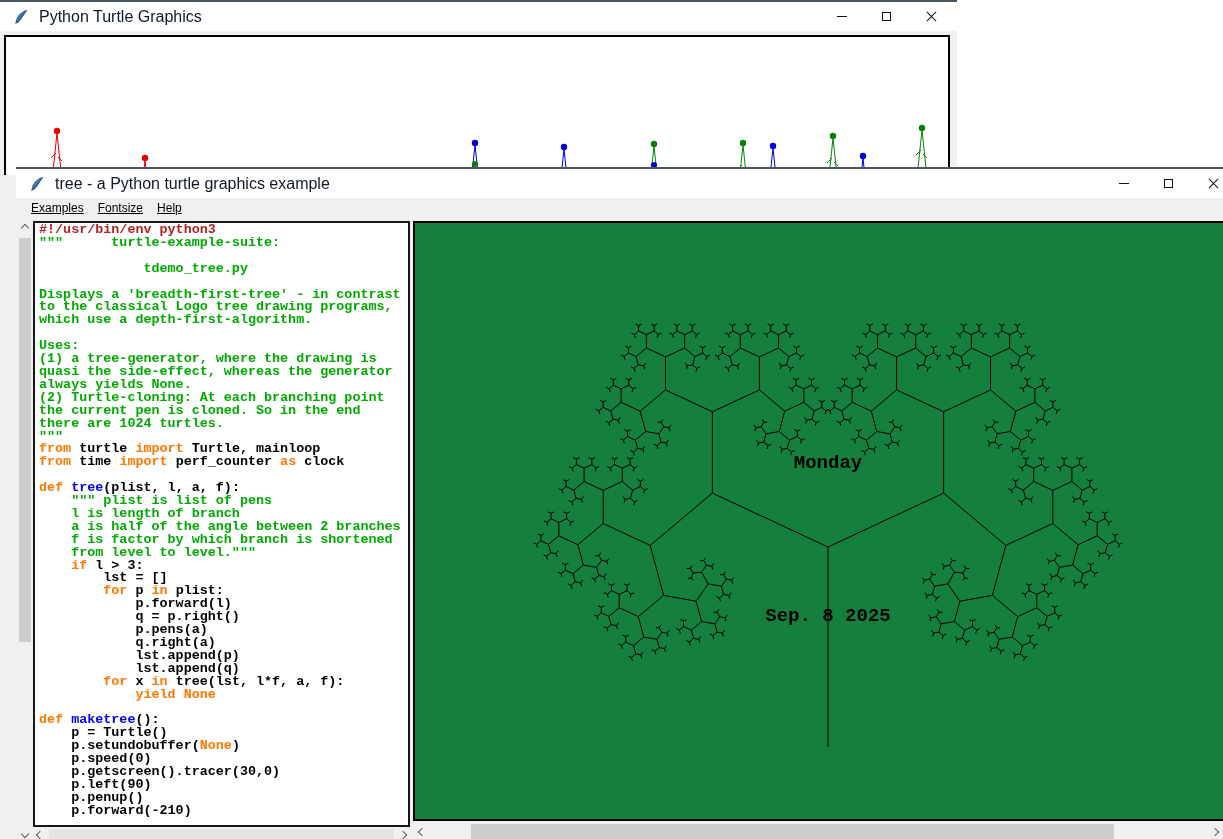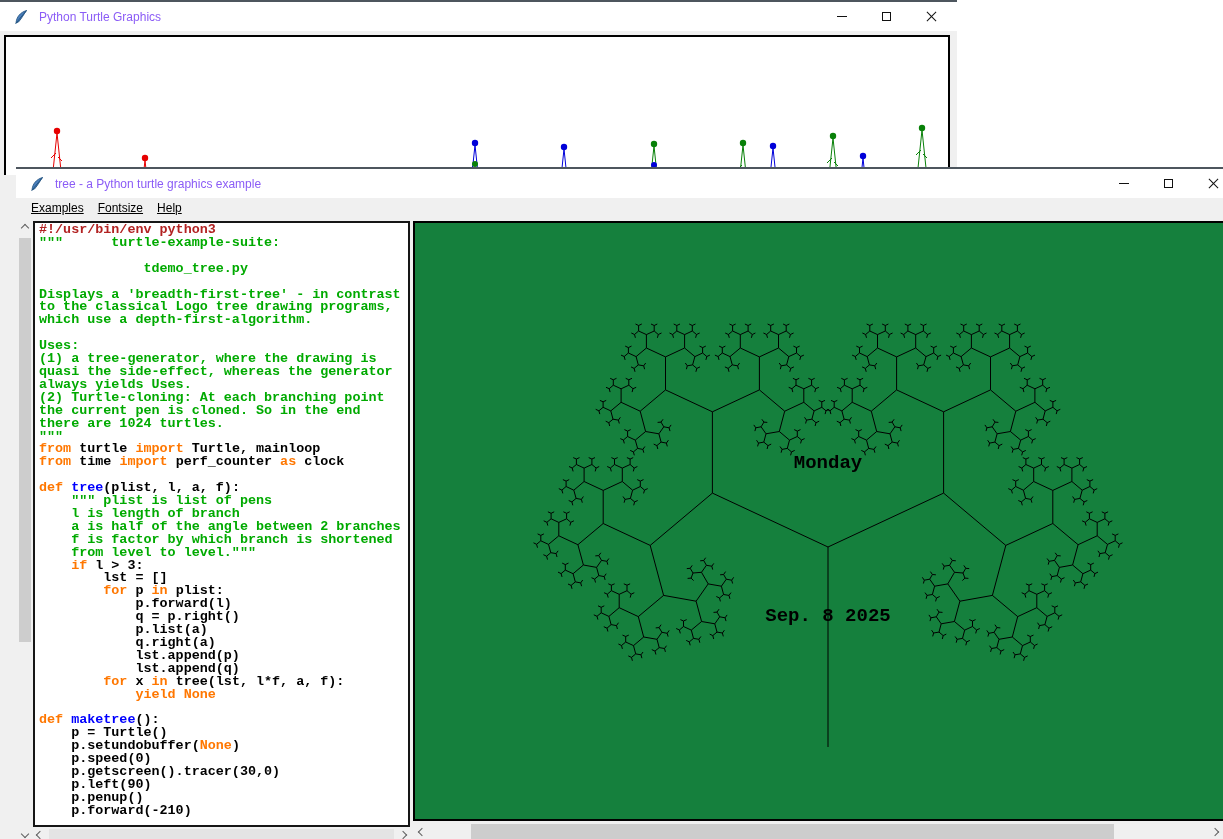--- a/index.html
+++ b/index.html
@@ -3,21 +3,21 @@
 <meta charset="utf-8">
 <style>
   * { margin:0; padding:0; box-sizing:border-box; }
   html,body { width:1223px; height:839px; }
   body { position:relative; background:#ffffff; font-family:"Liberation Sans",sans-serif; overflow:hidden; }
 
   
   .window { position:absolute; background:#f0f0f0; border-top:2px solid #4d565e; }
   .titlebar { position:relative; height:29px; background:#ffffff; display:flex; align-items:center; }
   .titlebar .app-icon { margin-left:13px; width:16px; height:16px; flex:0 0 auto; }
-  .titlebar .title-text { margin-left:10px; font-size:12px; color:#8b5cf6; white-space:nowrap; }
+  .titlebar .title-text { margin-left:10px; font-size:16px; color:#0f172a; white-space:nowrap; }
   .win-controls { position:absolute; right:3px; top:0; height:29px; display:flex; }
   .winbtn { width:45px; height:29px; display:flex; align-items:center; justify-content:center; }
   .glyph-min { width:10px; height:0; border-top:1px solid #111; }
   .glyph-max { width:9px; height:9px; border:1px solid #111; }
   .glyph-close { position:relative; width:11px; height:11px; }
   .glyph-close::before,.glyph-close::after { content:""; position:absolute; left:-1px; top:5px; width:13px; border-top:1px solid #111; }
   .glyph-close::before { transform:rotate(45deg); }
   .glyph-close::after  { transform:rotate(-45deg); }
 
   
@@ -164,40 +164,40 @@
         <div class="code-line">&nbsp;</div>
         <div class="code-line"><span class="tok-s">             tdemo_tree.py</span></div>
         <div class="code-line">&nbsp;</div>
         <div class="code-line"><span class="tok-s">Displays a 'breadth-first-tree' - in contrast</span></div>
         <div class="code-line"><span class="tok-s">to the classical Logo tree drawing programs,</span></div>
         <div class="code-line"><span class="tok-s">which use a depth-first-algorithm.</span></div>
         <div class="code-line">&nbsp;</div>
         <div class="code-line"><span class="tok-s">Uses:</span></div>
         <div class="code-line"><span class="tok-s">(1) a tree-generator, where the drawing is</span></div>
         <div class="code-line"><span class="tok-s">quasi the side-effect, whereas the generator</span></div>
-        <div class="code-line"><span class="tok-s">always yields Uses.</span></div>
+        <div class="code-line"><span class="tok-s">always yields None.</span></div>
         <div class="code-line"><span class="tok-s">(2) Turtle-cloning: At each branching point</span></div>
         <div class="code-line"><span class="tok-s">the current pen is cloned. So in the end</span></div>
         <div class="code-line"><span class="tok-s">there are 1024 turtles.</span></div>
         <div class="code-line"><span class="tok-s">"""</span></div>
         <div class="code-line"><span class="tok-k">from</span><span class="tok-p"> turtle </span><span class="tok-k">import</span><span class="tok-p"> Turtle, mainloop</span></div>
         <div class="code-line"><span class="tok-k">from</span><span class="tok-p"> time </span><span class="tok-k">import</span><span class="tok-p"> perf_counter </span><span class="tok-k">as</span><span class="tok-p"> clock</span></div>
         <div class="code-line">&nbsp;</div>
         <div class="code-line"><span class="tok-k">def</span><span class="tok-p"> </span><span class="tok-d">tree</span><span class="tok-p">(plist, l, a, f):</span></div>
         <div class="code-line"><span class="tok-s">    """ plist is list of pens</span></div>
         <div class="code-line"><span class="tok-s">    l is length of branch</span></div>
         <div class="code-line"><span class="tok-s">    a is half of the angle between 2 branches</span></div>
         <div class="code-line"><span class="tok-s">    f is factor by which branch is shortened</span></div>
         <div class="code-line"><span class="tok-s">    from level to level."""</span></div>
         <div class="code-line"><span class="tok-p">    </span><span class="tok-k">if</span><span class="tok-p"> l &gt; 3:</span></div>
         <div class="code-line"><span class="tok-p">        lst = []</span></div>
         <div class="code-line"><span class="tok-p">        </span><span class="tok-k">for</span><span class="tok-p"> p </span><span class="tok-k">in</span><span class="tok-p"> plist:</span></div>
         <div class="code-line"><span class="tok-p">            p.forward(l)</span></div>
         <div class="code-line"><span class="tok-p">            q = p.right()</span></div>
-        <div class="code-line"><span class="tok-p">            p.list(a)</span></div>
+        <div class="code-line"><span class="tok-p">            p.pens(a)</span></div>
         <div class="code-line"><span class="tok-p">            q.right(a)</span></div>
         <div class="code-line"><span class="tok-p">            lst.append(p)</span></div>
         <div class="code-line"><span class="tok-p">            lst.append(q)</span></div>
         <div class="code-line"><span class="tok-p">        </span><span class="tok-k">for</span><span class="tok-p"> x </span><span class="tok-k">in</span><span class="tok-p"> tree(lst, l*f, a, f):</span></div>
         <div class="code-line"><span class="tok-p">            </span><span class="tok-k">yield</span><span class="tok-p"> </span><span class="tok-k">None</span></div>
         <div class="code-line">&nbsp;</div>
         <div class="code-line"><span class="tok-k">def</span><span class="tok-p"> </span><span class="tok-d">maketree</span><span class="tok-p">():</span></div>
         <div class="code-line"><span class="tok-p">    p = Turtle()</span></div>
         <div class="code-line"><span class="tok-p">    p.setundobuffer(</span><span class="tok-k">None</span><span class="tok-p">)</span></div>
         <div class="code-line"><span class="tok-p">    p.speed(0)</span></div>

